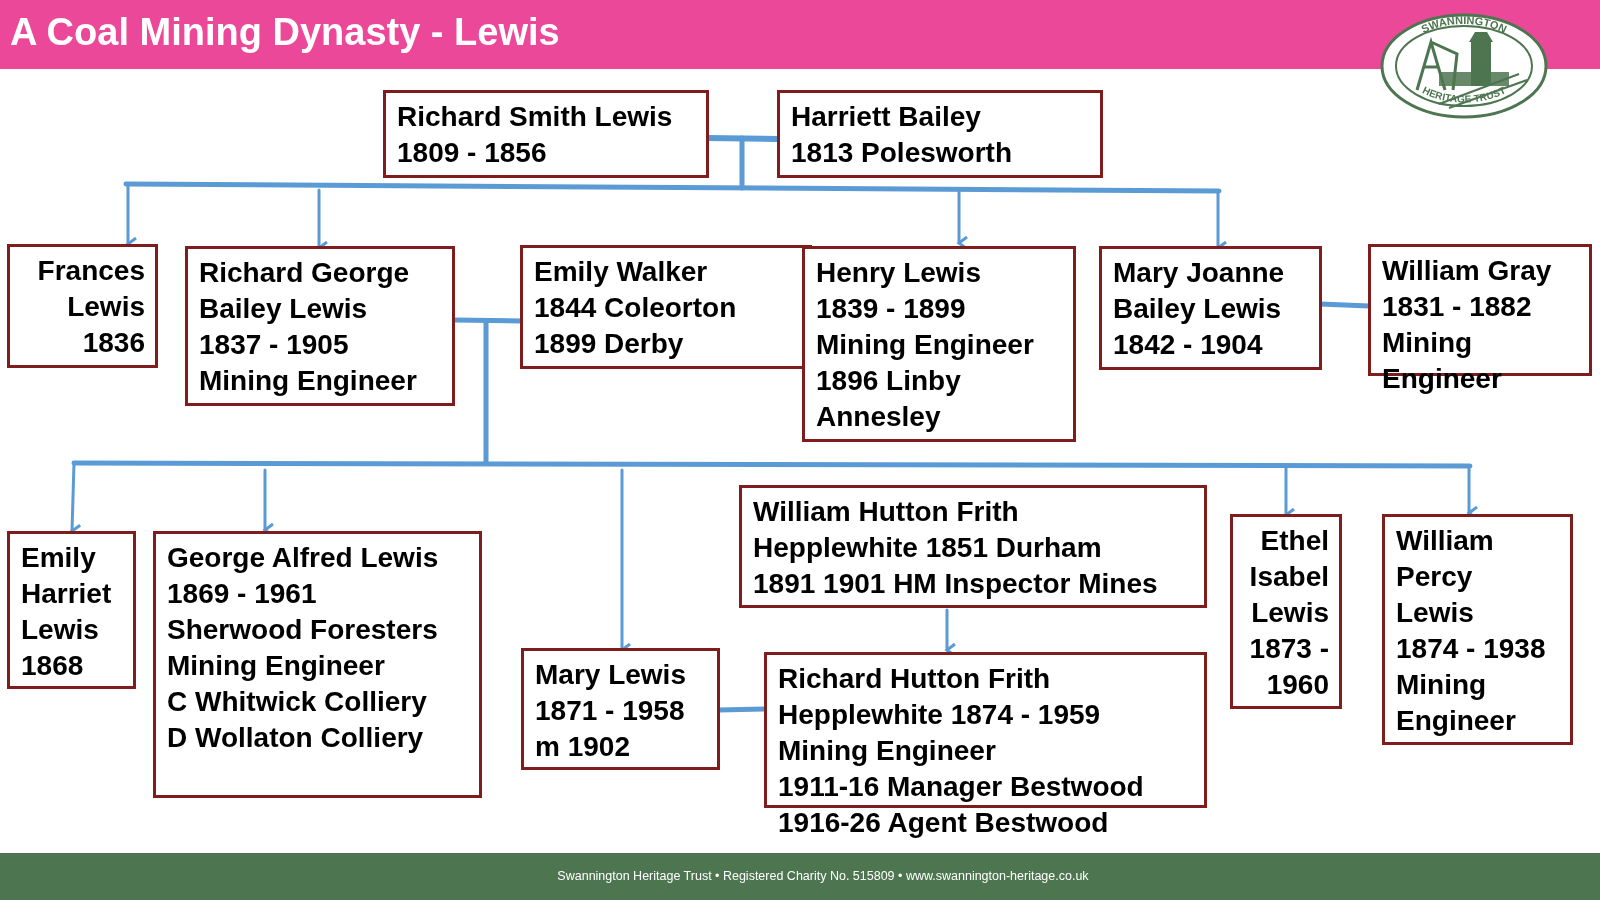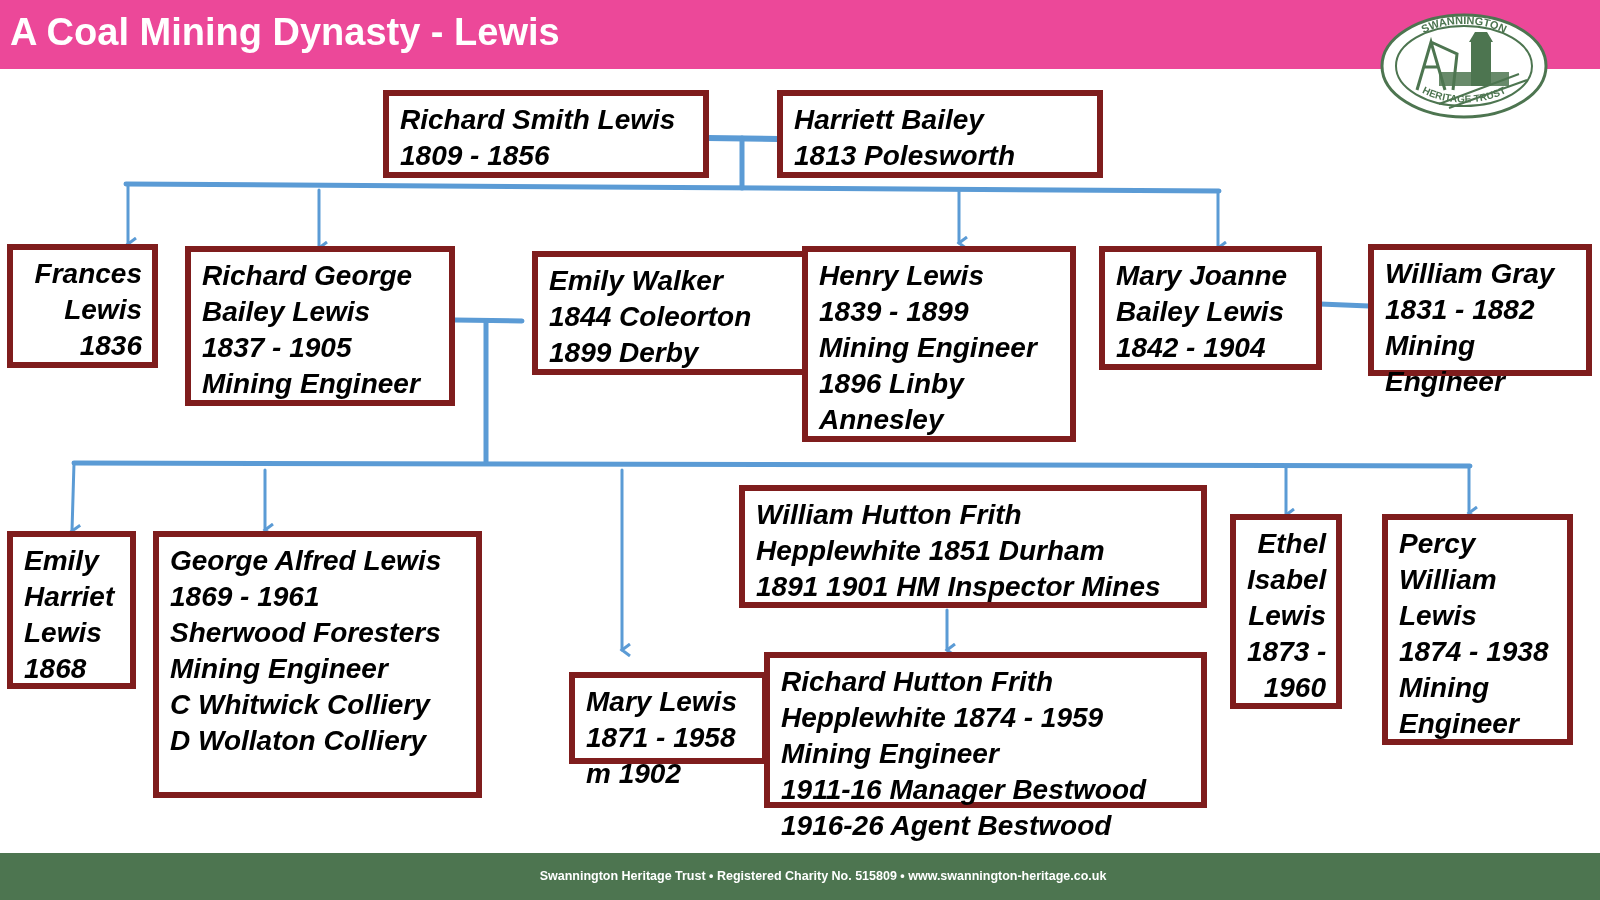--- a/index.html
+++ b/index.html
@@ -16,27 +16,27 @@
   }
   .logo {
     position: absolute; left: 1379px; top: 12px; width: 170px; height: 108px;
   }
   .footer {
     position: absolute; left: 0; top: 853px; width: 1600px; height: 47px;
     background: #4d7550;
   }
   .footer-text {
     position: absolute; left: 0; width: 1600px; top: 16px; text-align: center;
-    color: #ffffff; font-weight: bold; font-size: 12.5px; padding-left: 46px;
+    color: #ffffff; font-weight: normal; font-size: 12.5px; padding-left: 46px;
   }
   .connectors { position: absolute; left: 0; top: 0; width: 1600px; height: 900px; pointer-events: none; }
   .box {
-    position: absolute; background: #ffffff; border: 6px solid #7f1d1d;
+    position: absolute; background: #ffffff; border: 3px solid #7f1d1d;
     padding: 6px 10px 20px 11px;
-    font-weight: bold; font-size: 28px; line-height: 36px; color: #000000; font-style: italic;
+    font-weight: bold; font-size: 28px; line-height: 36px; color: #000000;
   }
   .box .line { display: block; white-space: nowrap; }
 </style>
 </head>
 <body>
 
 <div class="header">
   <div class="title">A Coal Mining Dynasty - Lewis</div>
 </div>
 
@@ -111,21 +111,21 @@
   <span class="line">Frances</span>
   <span class="line">Lewis</span>
   <span class="line">1836</span>
 </div>
 <div class="box" style="left:185px; top:246px; width:270px; height:160px;">
   <span class="line">Richard George</span>
   <span class="line">Bailey Lewis</span>
   <span class="line">1837 - 1905</span>
   <span class="line">Mining Engineer</span>
 </div>
-<div class="box" style="left:520px; top:251px; width:292px; height:124px;margin-left:12px;">
+<div class="box" style="left:520px; top:245px; width:292px; height:124px;">
   <span class="line">Emily Walker</span>
   <span class="line">1844 Coleorton</span>
   <span class="line">1899 Derby</span>
 </div>
 <div class="box" style="left:802px; top:246px; width:274px; height:196px;">
   <span class="line">Henry Lewis</span>
   <span class="line">1839 - 1899</span>
   <span class="line">Mining Engineer</span>
   <span class="line">1896 Linby</span>
   <span class="line">Annesley</span>
@@ -149,21 +149,21 @@
   <span class="line">1868</span>
 </div>
 <div class="box" style="left:153px; top:531px; width:329px; height:267px;">
   <span class="line">George Alfred Lewis</span>
   <span class="line">1869 - 1961</span>
   <span class="line">Sherwood Foresters</span>
   <span class="line">Mining Engineer</span>
   <span class="line">C Whitwick Colliery</span>
   <span class="line">D Wollaton Colliery</span>
 </div>
-<div class="box" style="left:521px; top:672px; width:199px; height:92px;margin-left:48px;">
+<div class="box" style="left:521px; top:648px; width:199px; height:122px;">
   <span class="line">Mary Lewis</span>
   <span class="line">1871 - 1958</span>
   <span class="line">m 1902</span>
 </div>
 <div class="box" style="left:739px; top:485px; width:468px; height:123px;">
   <span class="line">William Hutton Frith</span>
   <span class="line">Hepplewhite  1851 Durham</span>
   <span class="line">1891 1901 HM Inspector Mines</span>
 </div>
 <div class="box" style="left:764px; top:652px; width:443px; height:156px;">
@@ -174,22 +174,22 @@
   <span class="line">1916-26 Agent Bestwood</span>
 </div>
 <div class="box" style="left:1230px; top:514px; width:112px; height:195px;text-align:right;">
   <span class="line">Ethel</span>
   <span class="line">Isabel</span>
   <span class="line">Lewis</span>
   <span class="line">1873 -</span>
   <span class="line">1960</span>
 </div>
 <div class="box" style="left:1382px; top:514px; width:191px; height:231px;">
+  <span class="line">William</span>
   <span class="line">Percy</span>
-  <span class="line">William</span>
   <span class="line">Lewis</span>
   <span class="line">1874 - 1938</span>
   <span class="line">Mining</span>
   <span class="line">Engineer</span>
 </div>
 
 <div class="footer">
   <div class="footer-text">Swannington Heritage Trust • Registered Charity No. 515809 • www.swannington-heritage.co.uk</div>
 </div>
 

